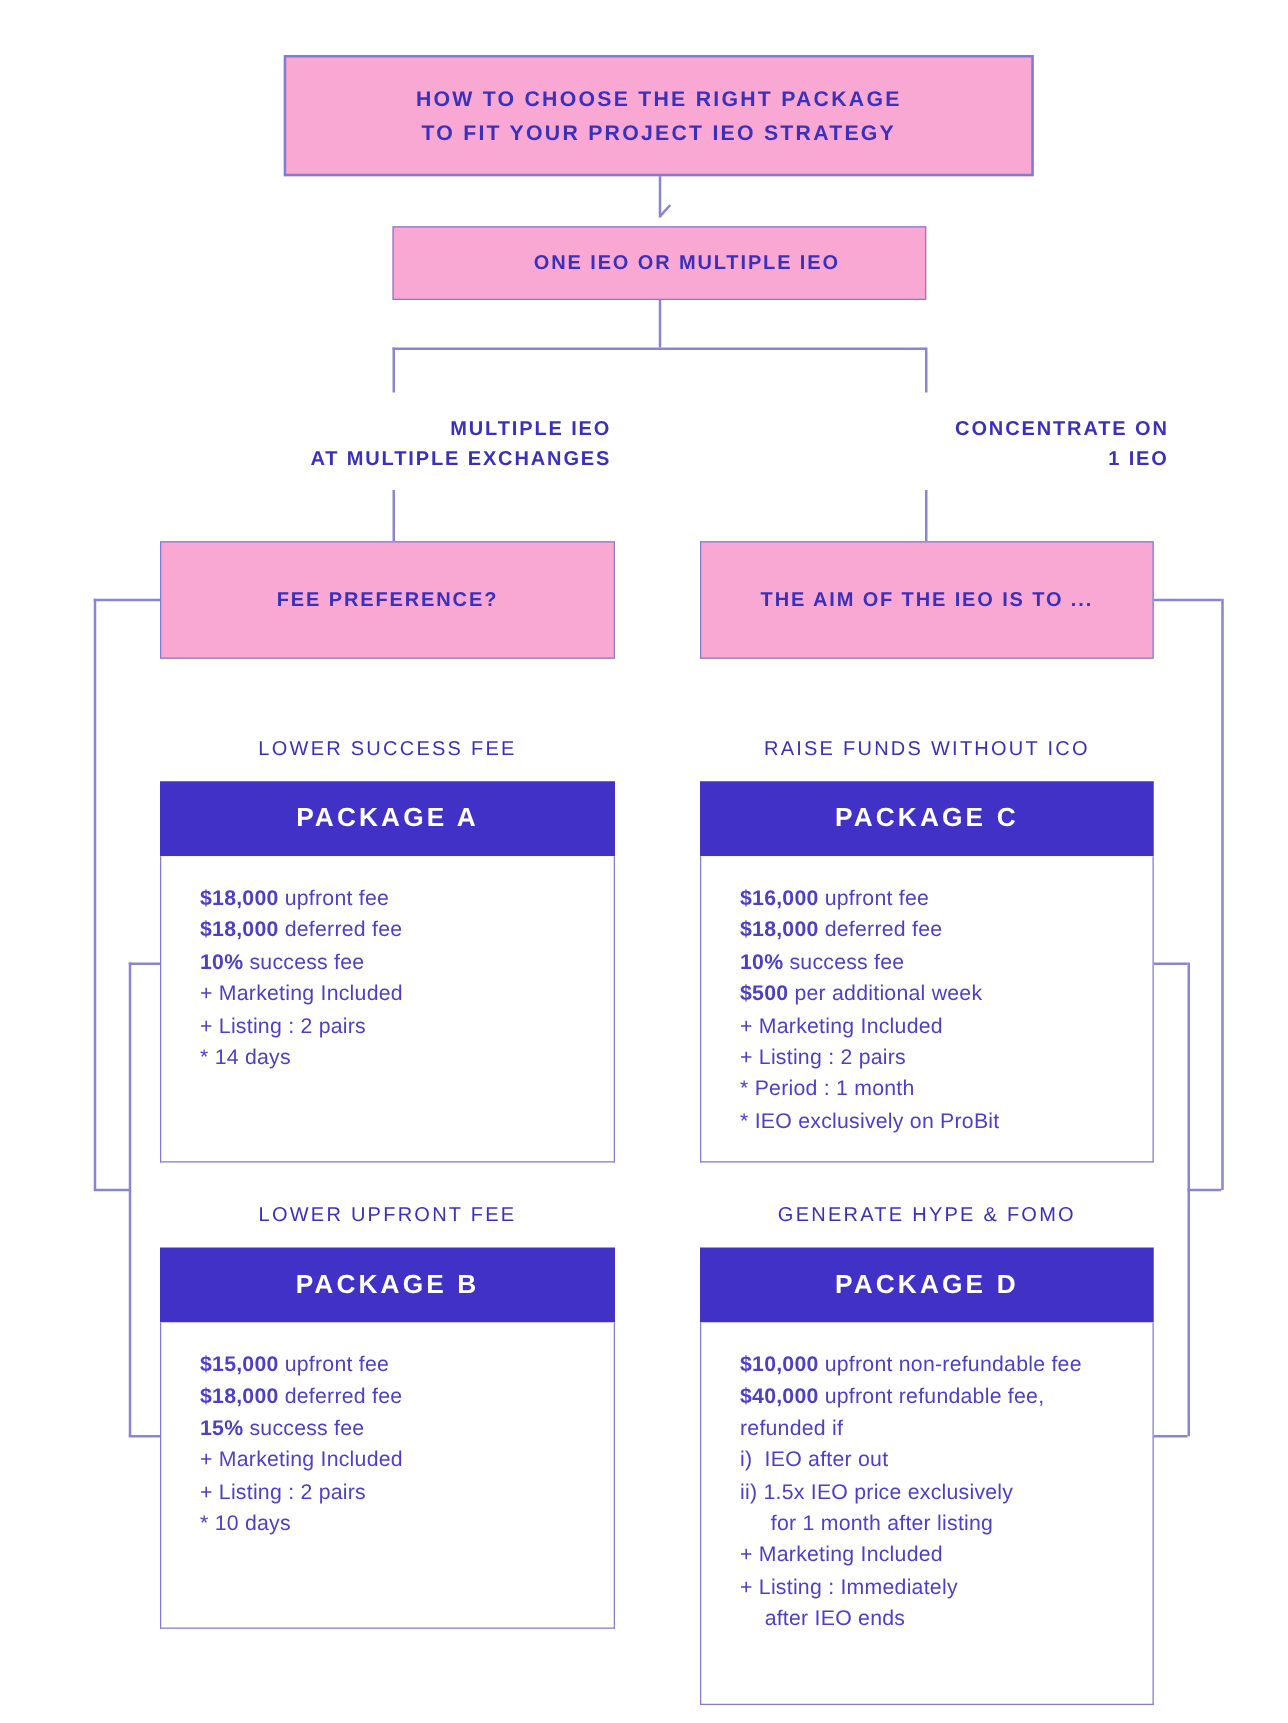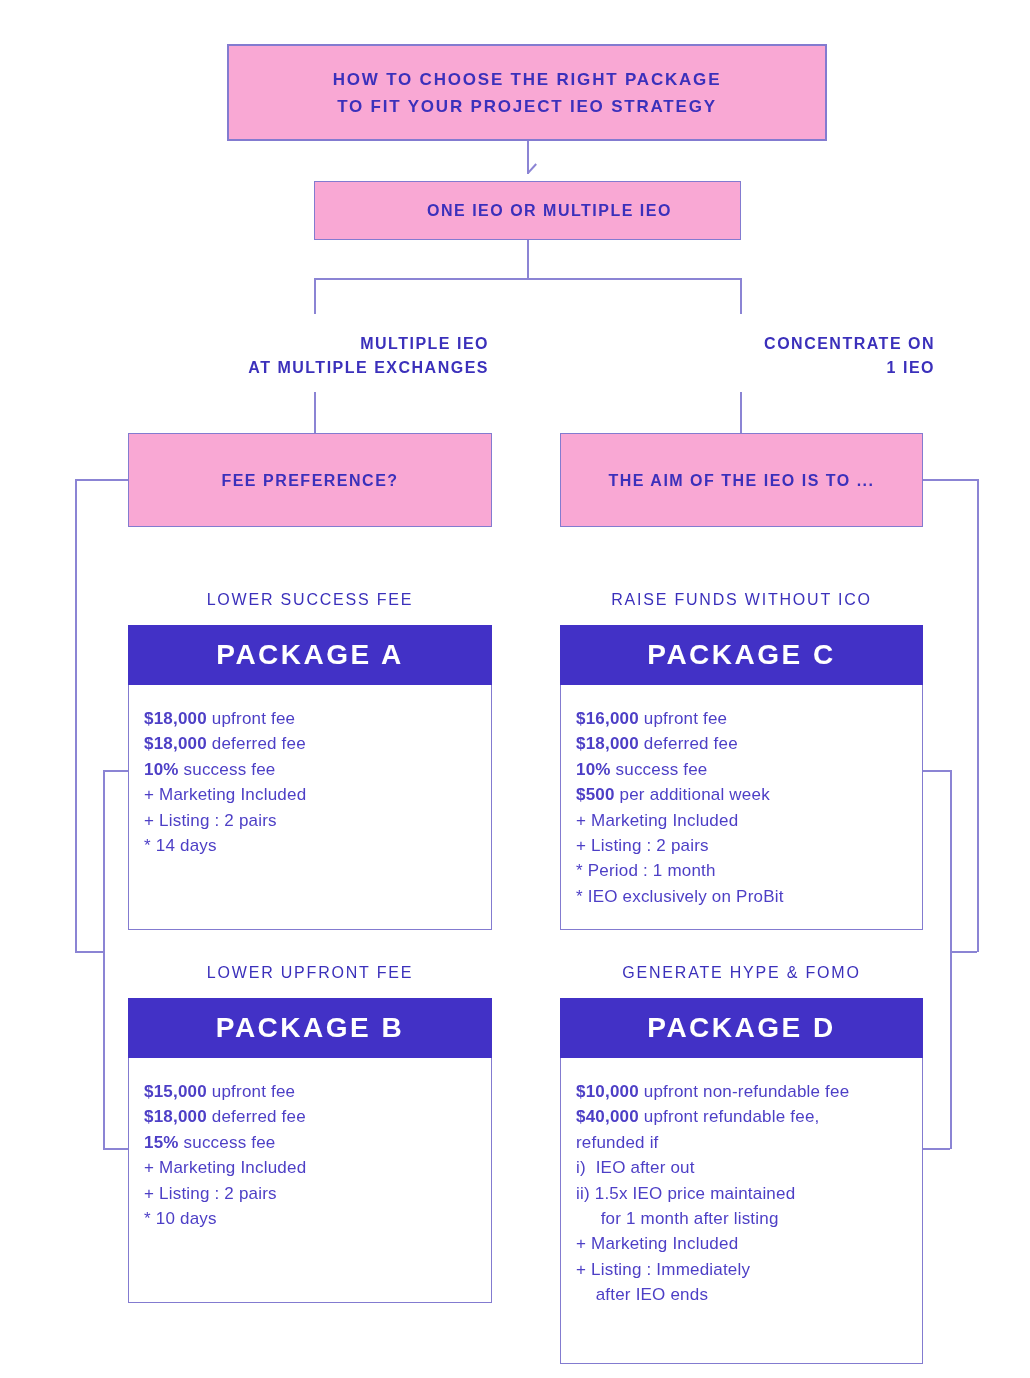--- a/index.html
+++ b/index.html
@@ -51,25 +51,25 @@
   .pkg-c,.pkg-d{left:560px;width:363px;}
   .pkg-a,.pkg-c{top:590px;}
   .pkg-b,.pkg-d{top:963px;}
   .tagline{
     text-align:center;color:var(--accent-heading);font-weight:400;
     font-size:16px;letter-spacing:1.8px;line-height:20px;margin-bottom:15px;
   }
   .pkg-header{
     height:60px;background:var(--package-header-bg);color:var(--package-header-text);
     display:flex;align-items:center;justify-content:center;
-    font-size:28px;font-weight:700;letter-spacing:2.5px;
+    font-size:21px;font-weight:700;letter-spacing:2.5px;
   }
   .pkg-body{
     box-sizing:border-box;border:1.5px solid var(--border);border-top:none;
-    background:#fff;padding:21px 14px 0 15px;
+    background:#fff;padding:21px 14px 0 31px;
     color:var(--body-text);font-size:17px;line-height:25.4px;letter-spacing:0.2px;
   }
   .pkg-a .pkg-body,.pkg-b .pkg-body,.pkg-c .pkg-body{height:245px;}
   .pkg-d .pkg-body{height:306px;}
   .feature{white-space:pre-wrap;}
   .feature b{font-weight:700;}
 </style>
 </head>
 <body>
 
@@ -163,21 +163,21 @@
   </div>
 
   <div class="pkg pkg-d">
     <div class="tagline">GENERATE HYPE &amp; FOMO</div>
     <div class="pkg-header">PACKAGE D</div>
     <div class="pkg-body">
         <div class="feature"><b>$10,000</b> upfront non-refundable fee</div>
         <div class="feature"><b>$40,000</b> upfront refundable fee,</div>
         <div class="feature">refunded if</div>
         <div class="feature">i)  IEO after out</div>
-        <div class="feature">ii) 1.5x IEO price maintained</div>
+        <div class="feature">ii) 1.5x IEO price exclusively</div>
         <div class="feature">     for 1 month after listing</div>
         <div class="feature">+ Marketing Included</div>
         <div class="feature">+ Listing : Immediately</div>
         <div class="feature">    after IEO ends</div>
       </div>
   </div>
 
 </div>
 
 </body></html>

